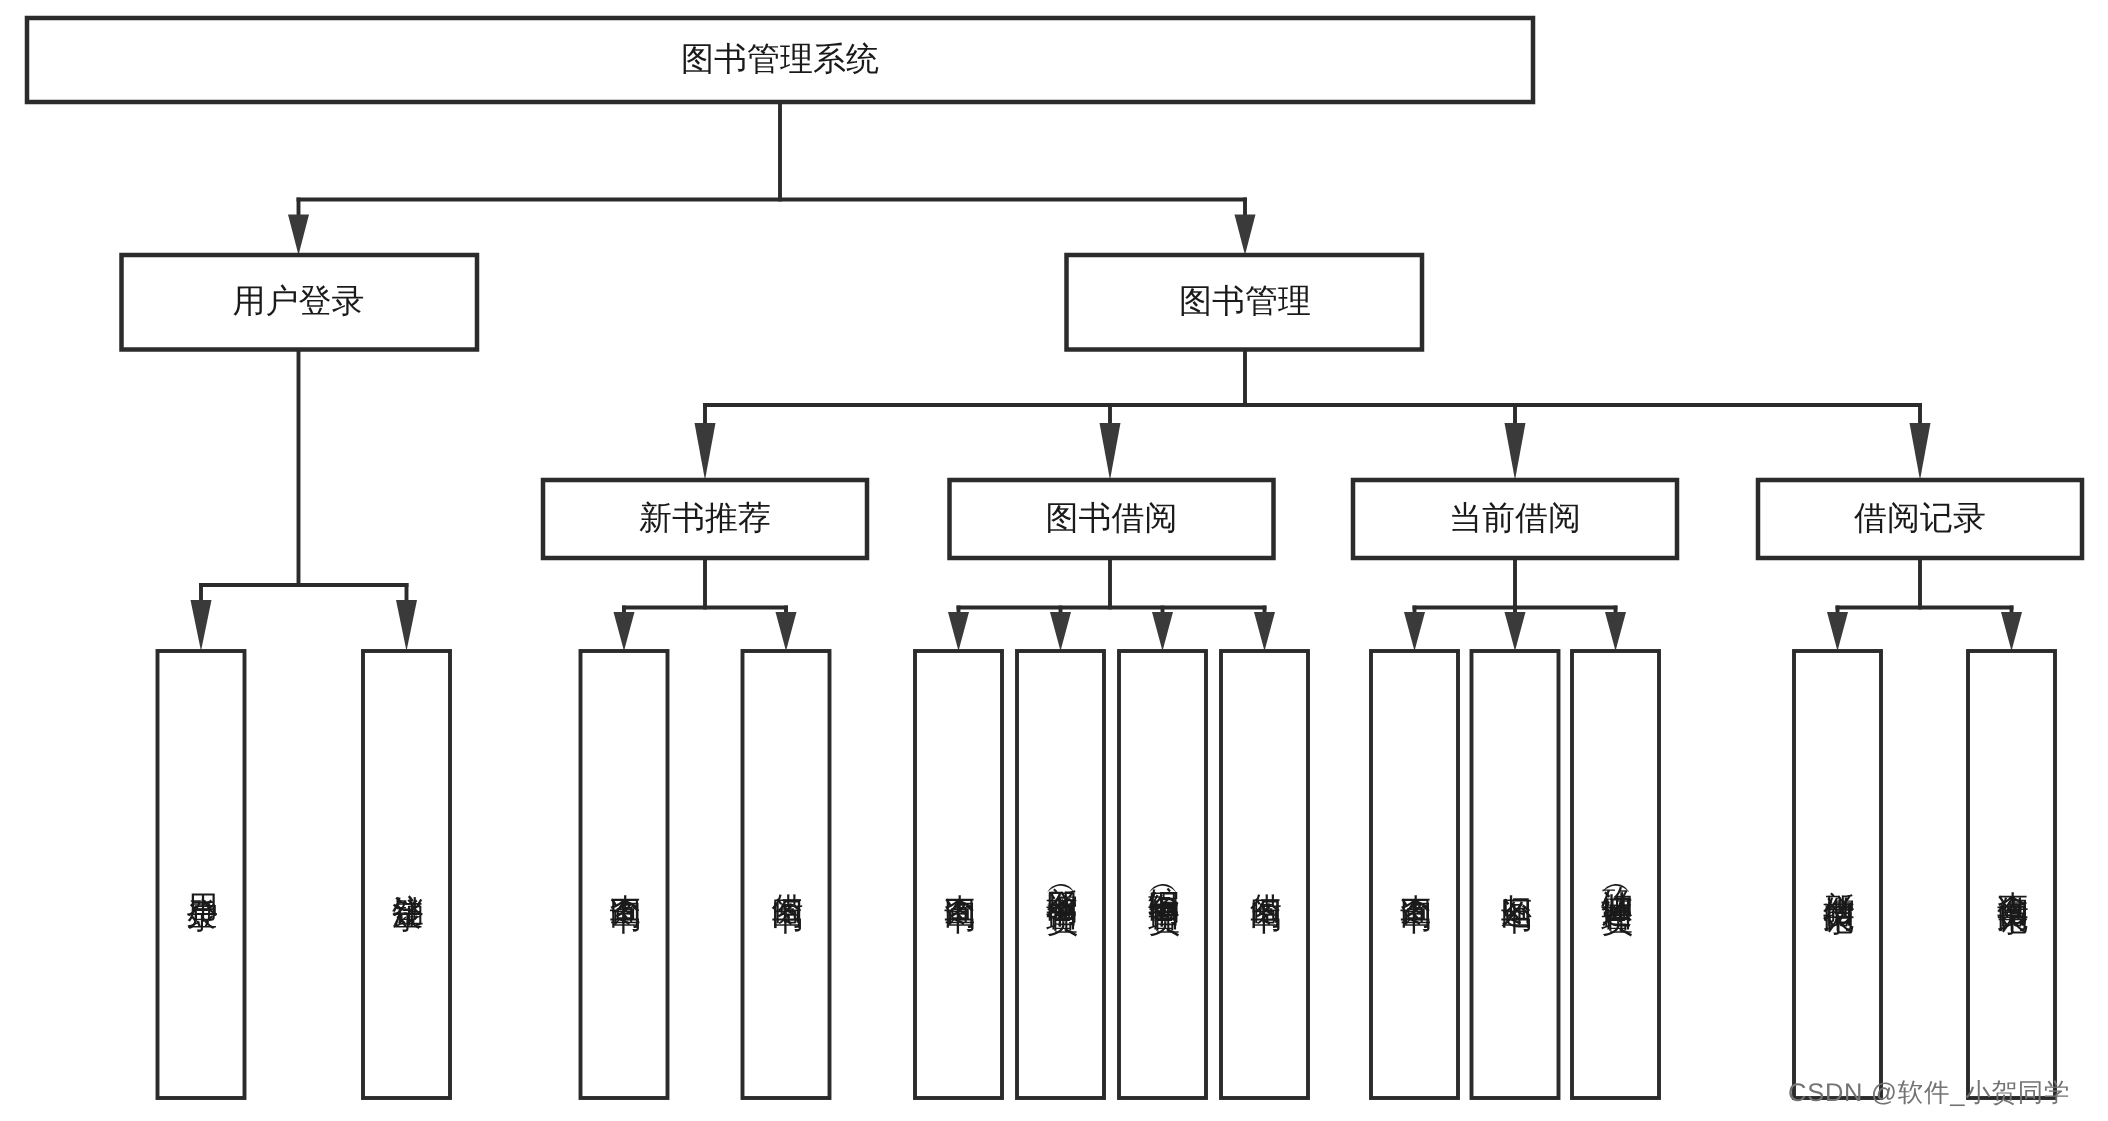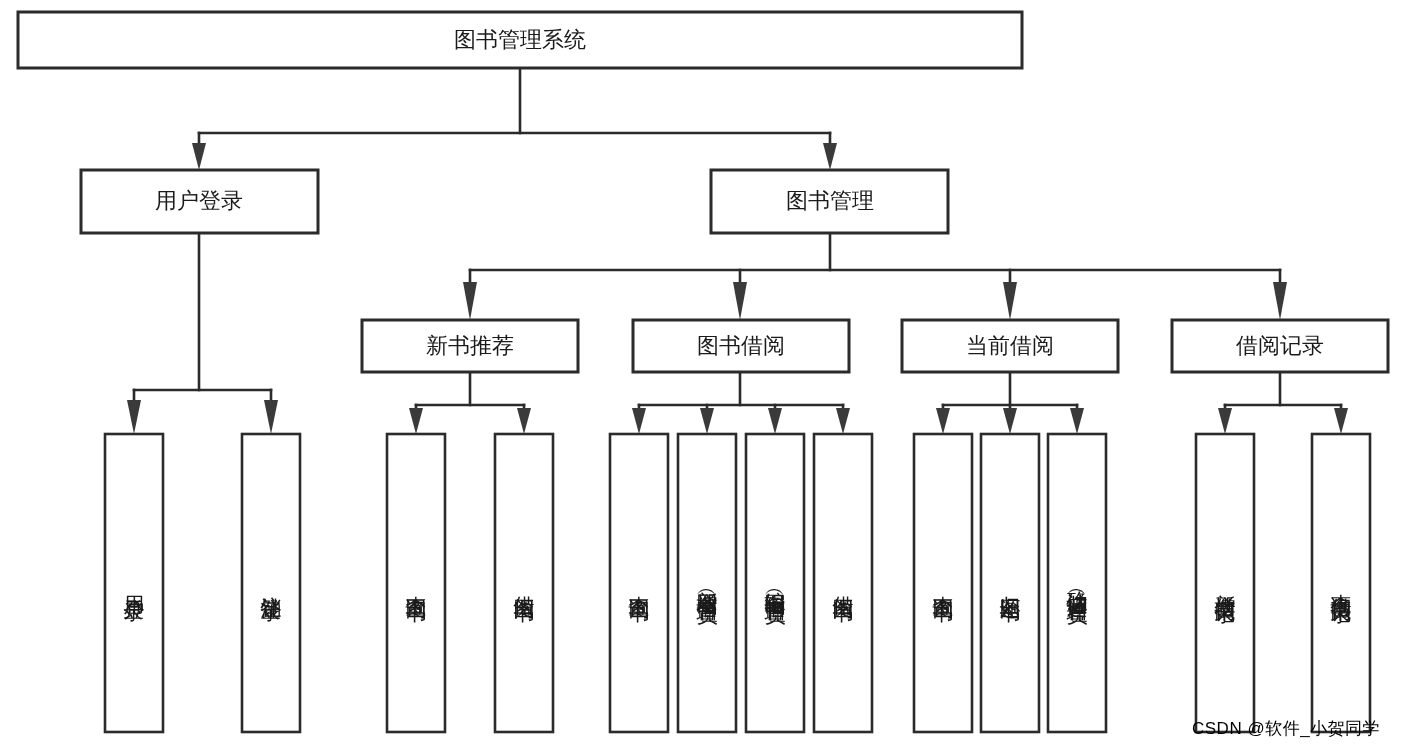--- a/index.html
+++ b/index.html
@@ -68,21 +68,21 @@
     font-size: 21px;
     line-height: 1.34;
     letter-spacing: 2px;
     color: #1a1a1a;
     white-space: nowrap;
   }
   .watermark {
     position: absolute;
     font-family: "Liberation Sans", "DejaVu Sans", sans-serif;
     font-size: 17px;
-    color: #000000;
+    color: #737373;
     white-space: nowrap;
     letter-spacing: 0.5px;
   }
 </style>
 </head>
 <body>
 
 <div id="diagram-root">
 
   <svg class="flow" viewBox="0 0 1405 747" xmlns="http://www.w3.org/2000/svg">

